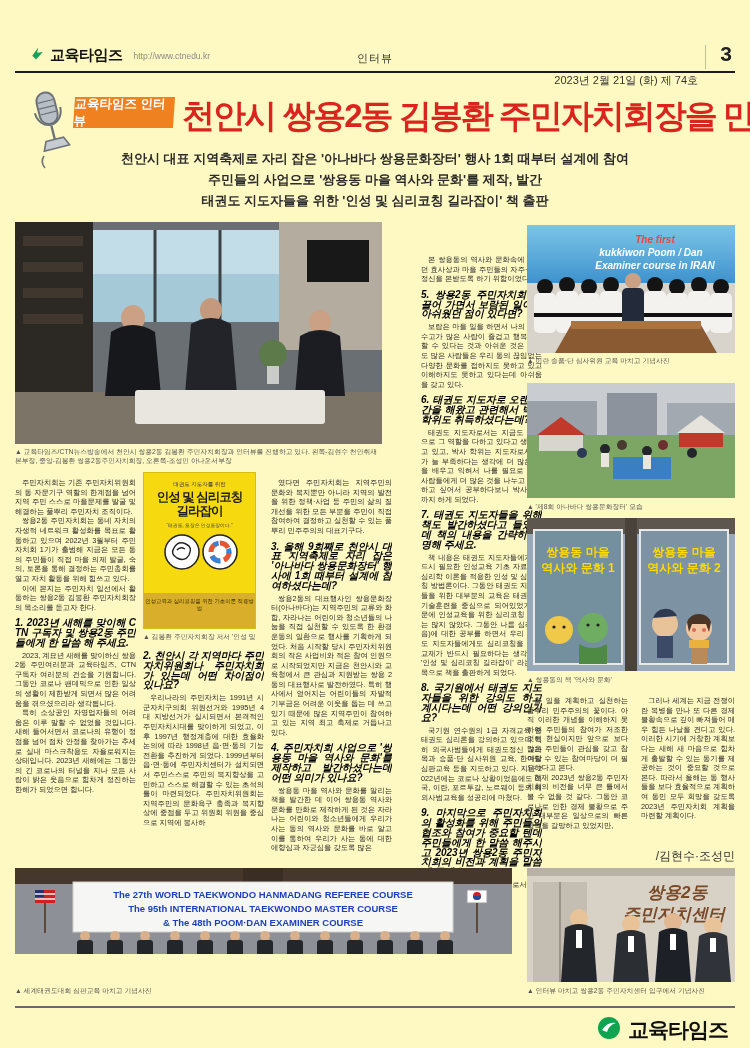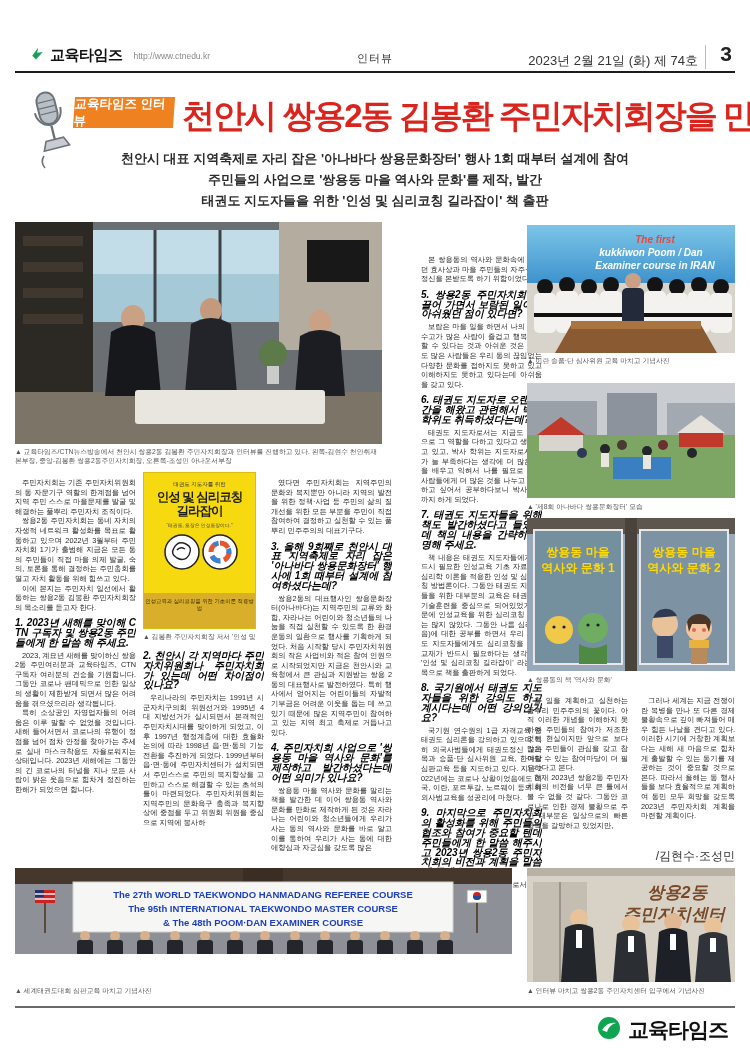--- a/index.html
+++ b/index.html
@@ -1,23 +1,23 @@
 <!DOCTYPE html>
 <html><head>
 <meta charset="utf-8">
 <style>
   html,body{margin:0;padding:0;background:#e8e8e6;}
-  .page{position:relative;width:750px;height:1048px;background:#ffffff;margin:0 auto;
+  .page{position:relative;width:750px;height:1048px;background:#fef9c3;margin:0 auto;
         font-family:"Liberation Sans","DejaVu Sans",sans-serif;color:#222;overflow:hidden;}
   .abs{position:absolute;}
   
   .brand-ko{font-size:15px;font-weight:bold;letter-spacing:-.5px;color:#111;}
   .brand-url{font-size:8.5px;color:#8a8a8a;}
   .section-title{font-size:11px;color:#333;letter-spacing:1px;}
-  .issue-date{font-size:13px;color:#333;}
+  .issue-date{font-size:11px;color:#333;margin-top:21px;}
   .page-num{font-size:21px;font-weight:bold;color:#222;}
   .vrule{width:1px;background:#bbb;}
   .rule{background:#1c1c1c;height:2px;}
   
   .badge{background:#ef8121;color:#fff;font-size:12.5px;font-weight:bold;
          display:flex;align-items:center;justify-content:center;transform:skewX(-4deg);}
   .headline{font-size:33px;font-weight:bold;color:#d9251d;letter-spacing:-2px;white-space:nowrap;}
   .subtitle{font-size:13px;font-weight:600;color:#2b2b2b;text-align:center;line-height:21px;}
   
   .col{font-size:7.3px;line-height:9.6px;text-align:justify;color:#262626;overflow:hidden;word-break:break-all;}

